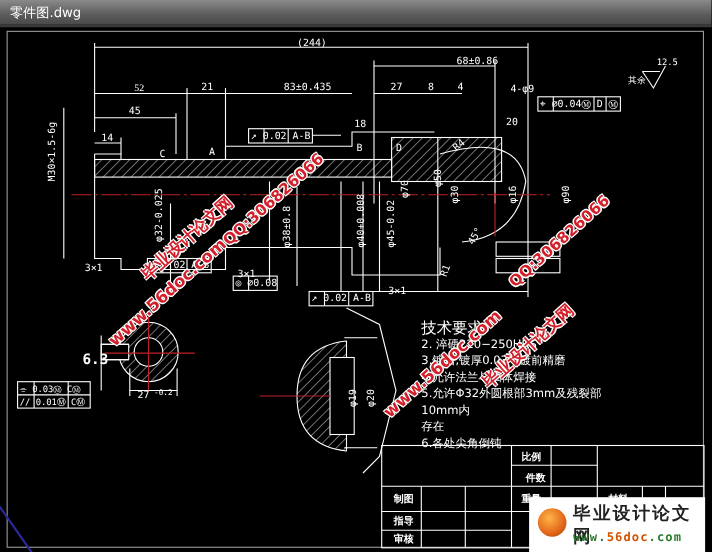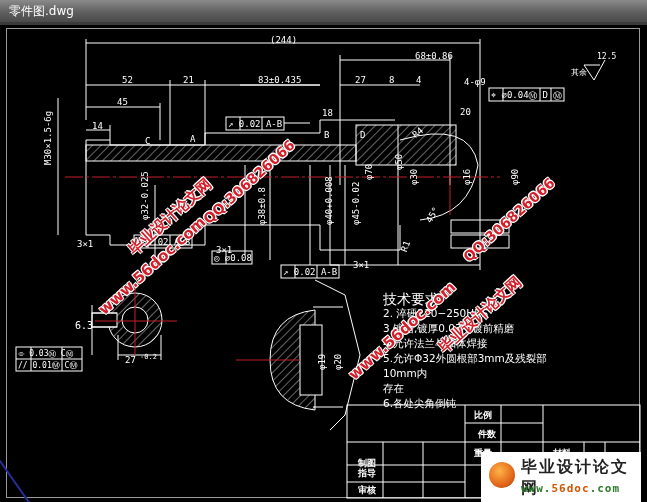--- a/index.html
+++ b/index.html
@@ -140,21 +140,21 @@
     <g stroke="#c0202a" stroke-width="1">
       <line x1="65" y1="152" x2="500" y2="152" stroke-dasharray="18,3,3,3"></line>
       <line x1="95" y1="296" x2="177" y2="296"></line>
       <line x1="135" y1="262" x2="135" y2="330"></line>
       <line x1="236" y1="335" x2="300" y2="335"></line>
       <line x1="450" y1="150" x2="450" y2="190"></line>
     </g>
   </svg>
 
   <span class="txt" style="left:270px;top:11px;">(244)</span>
-  <span class="txt" style="left:122px;top:51px;">52</span>
+  <span class="txt" style="left:122px;top:51px;font-family:Liberation Serif, serif;">52</span>
   <span class="txt" style="left:183px;top:51px;">21</span>
   <span class="txt" style="left:258px;top:51px;">83±0.435</span>
   <span class="txt" style="left:383px;top:27px;margin-left:32px;">68±0.86</span>
   <span class="txt" style="left:355px;top:51px;">27</span>
   <span class="txt" style="left:389px;top:51px;">8</span>
   <span class="txt" style="left:416px;top:51px;">4</span>
   <span class="txt" style="left:117px;top:73px;">45</span>
   <span class="txt" style="left:92px;top:97px;">14</span>
   <span class="txt" style="left:322px;top:84px;">18</span>
   <span class="txt" style="left:460px;top:83px;">20</span>
@@ -174,21 +174,21 @@
   <span class="txt" style="left:411px;top:108px;transform:rotate(-40deg);transform-origin:left top;">R4</span>
   <span class="txt" style="left:400px;top:225px;transform:rotate(-70deg);transform-origin:left top;">R1</span>
   <span class="txt" style="left:425px;top:195px;transform:rotate(-60deg);transform-origin:left top;">45°</span>
   <span class="txt" style="left:464px;top:53px;">4-φ9</span>
   <span class="txt" style="left:125px;top:331px;">27</span>
   <span class="txt" style="left:140px;top:329px;font-size:7px;">-0.2</span>
   <span class="txt" style="left:318px;top:345px;transform:rotate(-90deg);transform-origin:left top;">φ19</span>
   <span class="txt" style="left:334px;top:345px;transform:rotate(-90deg);transform-origin:left top;">φ20</span>
   <span class="txt" style="left:597px;top:28px;font-size:8px;">12.5</span>
   <span class="txt" style="left:571px;top:44px;font-size:8px;">其余</span>
-  <span class="txt" style="left:75px;top:296px;font-size:10px;">6.3</span>
+  <span class="txt" style="left:75px;top:296px;font-size:13px;font-weight:bold;">6.3</span>
 
   <span class="txt" style="left:228px;top:95px;"><span>↗</span> <span>0.02</span> <span>A-B</span></span>
   <span class="txt" style="left:491px;top:66px;"><span>⌖</span> <span>⌀0.04Ⓜ</span> <span>D Ⓜ</span></span>
   <span class="txt" style="left:136px;top:213px;"><span>↗</span> <span>0.02</span> <span>A-B</span></span>
   <span class="txt" style="left:214px;top:229px;"><span>◎</span> <span>⌀0.08</span></span>
   <span class="txt" style="left:283px;top:243px;"><span>↗</span> <span>0.02</span> <span>A-B</span></span>
   <span class="txt" style="left:18px;top:325px;font-size:8px;"><span>⌯</span> <span>0.03Ⓜ</span> <span>CⓂ</span></span>
   <span class="txt" style="left:18px;top:337px;font-size:8px;"><span>//</span> <span>0.01Ⓜ</span> <span>CⓂ</span></span>
 
   <span class="txt" style="left:145px;top:112px;">C</span>
@@ -202,21 +202,21 @@
     <div>3.镀铬,镀厚0.03，镀前精磨</div>
     <div>4.允许法兰与轴体焊接</div>
     <div>5.允许Φ32外圆根部3mm及残裂部</div>
     <div>10mm内</div>
     <div>    存在</div>
     <div>6.各处尖角倒钝</div>
   </div>
 
   <span class="tb" style="left:474px;top:384px;">比例</span>
   <span class="tb" style="left:478px;top:403px;">件数</span>
-  <span class="tb" style="left:358px;top:422px;margin-top:10px;">制图</span>
+  <span class="tb" style="left:358px;top:422px;">制图</span>
   <span class="tb" style="left:474px;top:422px;">重量</span>
   <span class="tb" style="left:553px;top:422px;">材料</span>
   <span class="tb" style="left:358px;top:442px;">指导</span>
   <span class="tb" style="left:358px;top:459px;">审核</span>
 
   <div class="watermark" style="left:125px;top:220px;font-size:15px;transform:rotate(-42deg);">毕业设计论文网</div>
   <div class="watermark" style="left:200px;top:190px;font-size:14px;transform:rotate(-42deg);">QQ:306826066</div>
   <div class="watermark" style="left:95px;top:280px;font-size:15px;transform:rotate(-42deg);">www.56doc.com</div>
   <div class="watermark" style="left:460px;top:228px;font-size:14px;transform:rotate(-42deg);">QQ:306826066</div>
   <div class="watermark" style="left:435px;top:318px;font-size:15px;transform:rotate(-42deg);">毕业设计论文网</div>

